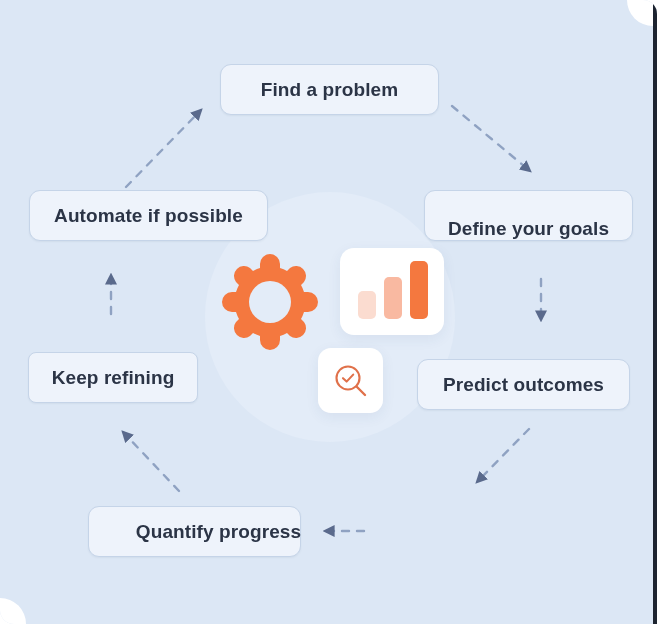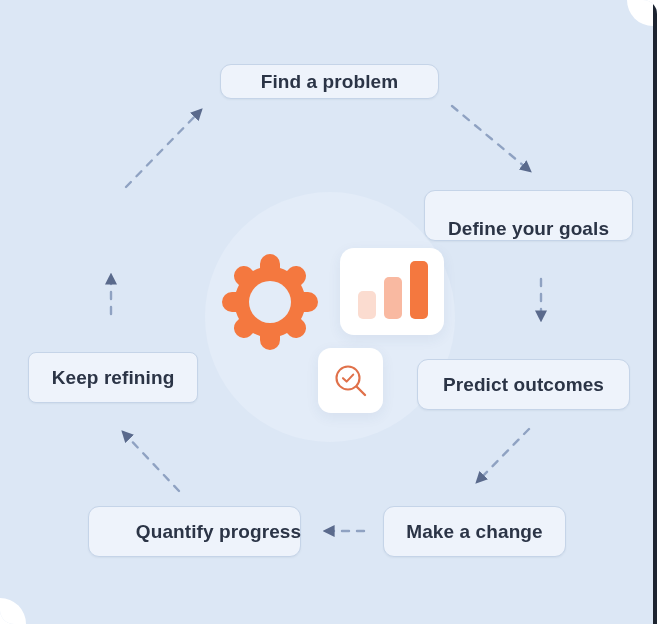--- a/index.html
+++ b/index.html
@@ -66,21 +66,21 @@
     color: #2b3446;
     font-size: 19px;
     font-weight: bold;
     letter-spacing: .1px;
     display: flex;
     align-items: center;
     justify-content: center;
     box-shadow: 0 1px 2px rgba(40,60,90,.06);
     white-space: nowrap;
   }
-  #node-find       { left: 220px; top:  64px; width: 219px; height: 35px; }
+  #node-find       { left: 220px; top:  64px; width: 219px; height: 51px; }
   #node-define     { left: 424px; top: 190px; width: 209px; height: 51px; align-items: flex-end; }
   #node-predict    { left: 417px; top: 359px; width: 213px; height: 51px; justify-content: center; }
   #node-change     { left: 383px; top: 506px; width: 183px; height: 51px; }
   #node-quantify   { left:  88px; top: 506px; width: 213px; height: 51px; padding-left: 48px; }
   #node-refining   { left:  28px; top: 352px; width: 170px; height: 51px; border-radius: 8px; }
   #node-automate   { left:  29px; top: 190px; width: 239px; height: 51px; }
 
   
   #card-chart {
     position: absolute;
@@ -198,29 +198,29 @@
   </div>
 
   <div class="node" id="node-define">
     <span>Define your goals</span>
   </div>
 
   <div class="node" id="node-predict">
     <span>Predict outcomes</span>
   </div>
 
-  <div class="node" id="node-change">
-    <span>Make a change</span>
-  </div>
 
   <div class="node" id="node-quantify">
     <span>Quantify progress</span>
   </div>
 
   <div class="node" id="node-refining">
     <span>Keep refining</span>
   </div>
 
+  <div class="node" id="node-automate">
+    <span>Automate if possible</span>
+  </div>
 
   <div id="right-edge"></div>
   <div id="edge-notch-tr"></div>
   <div id="edge-notch-bl"></div>
 </div>
 
 </body></html>

